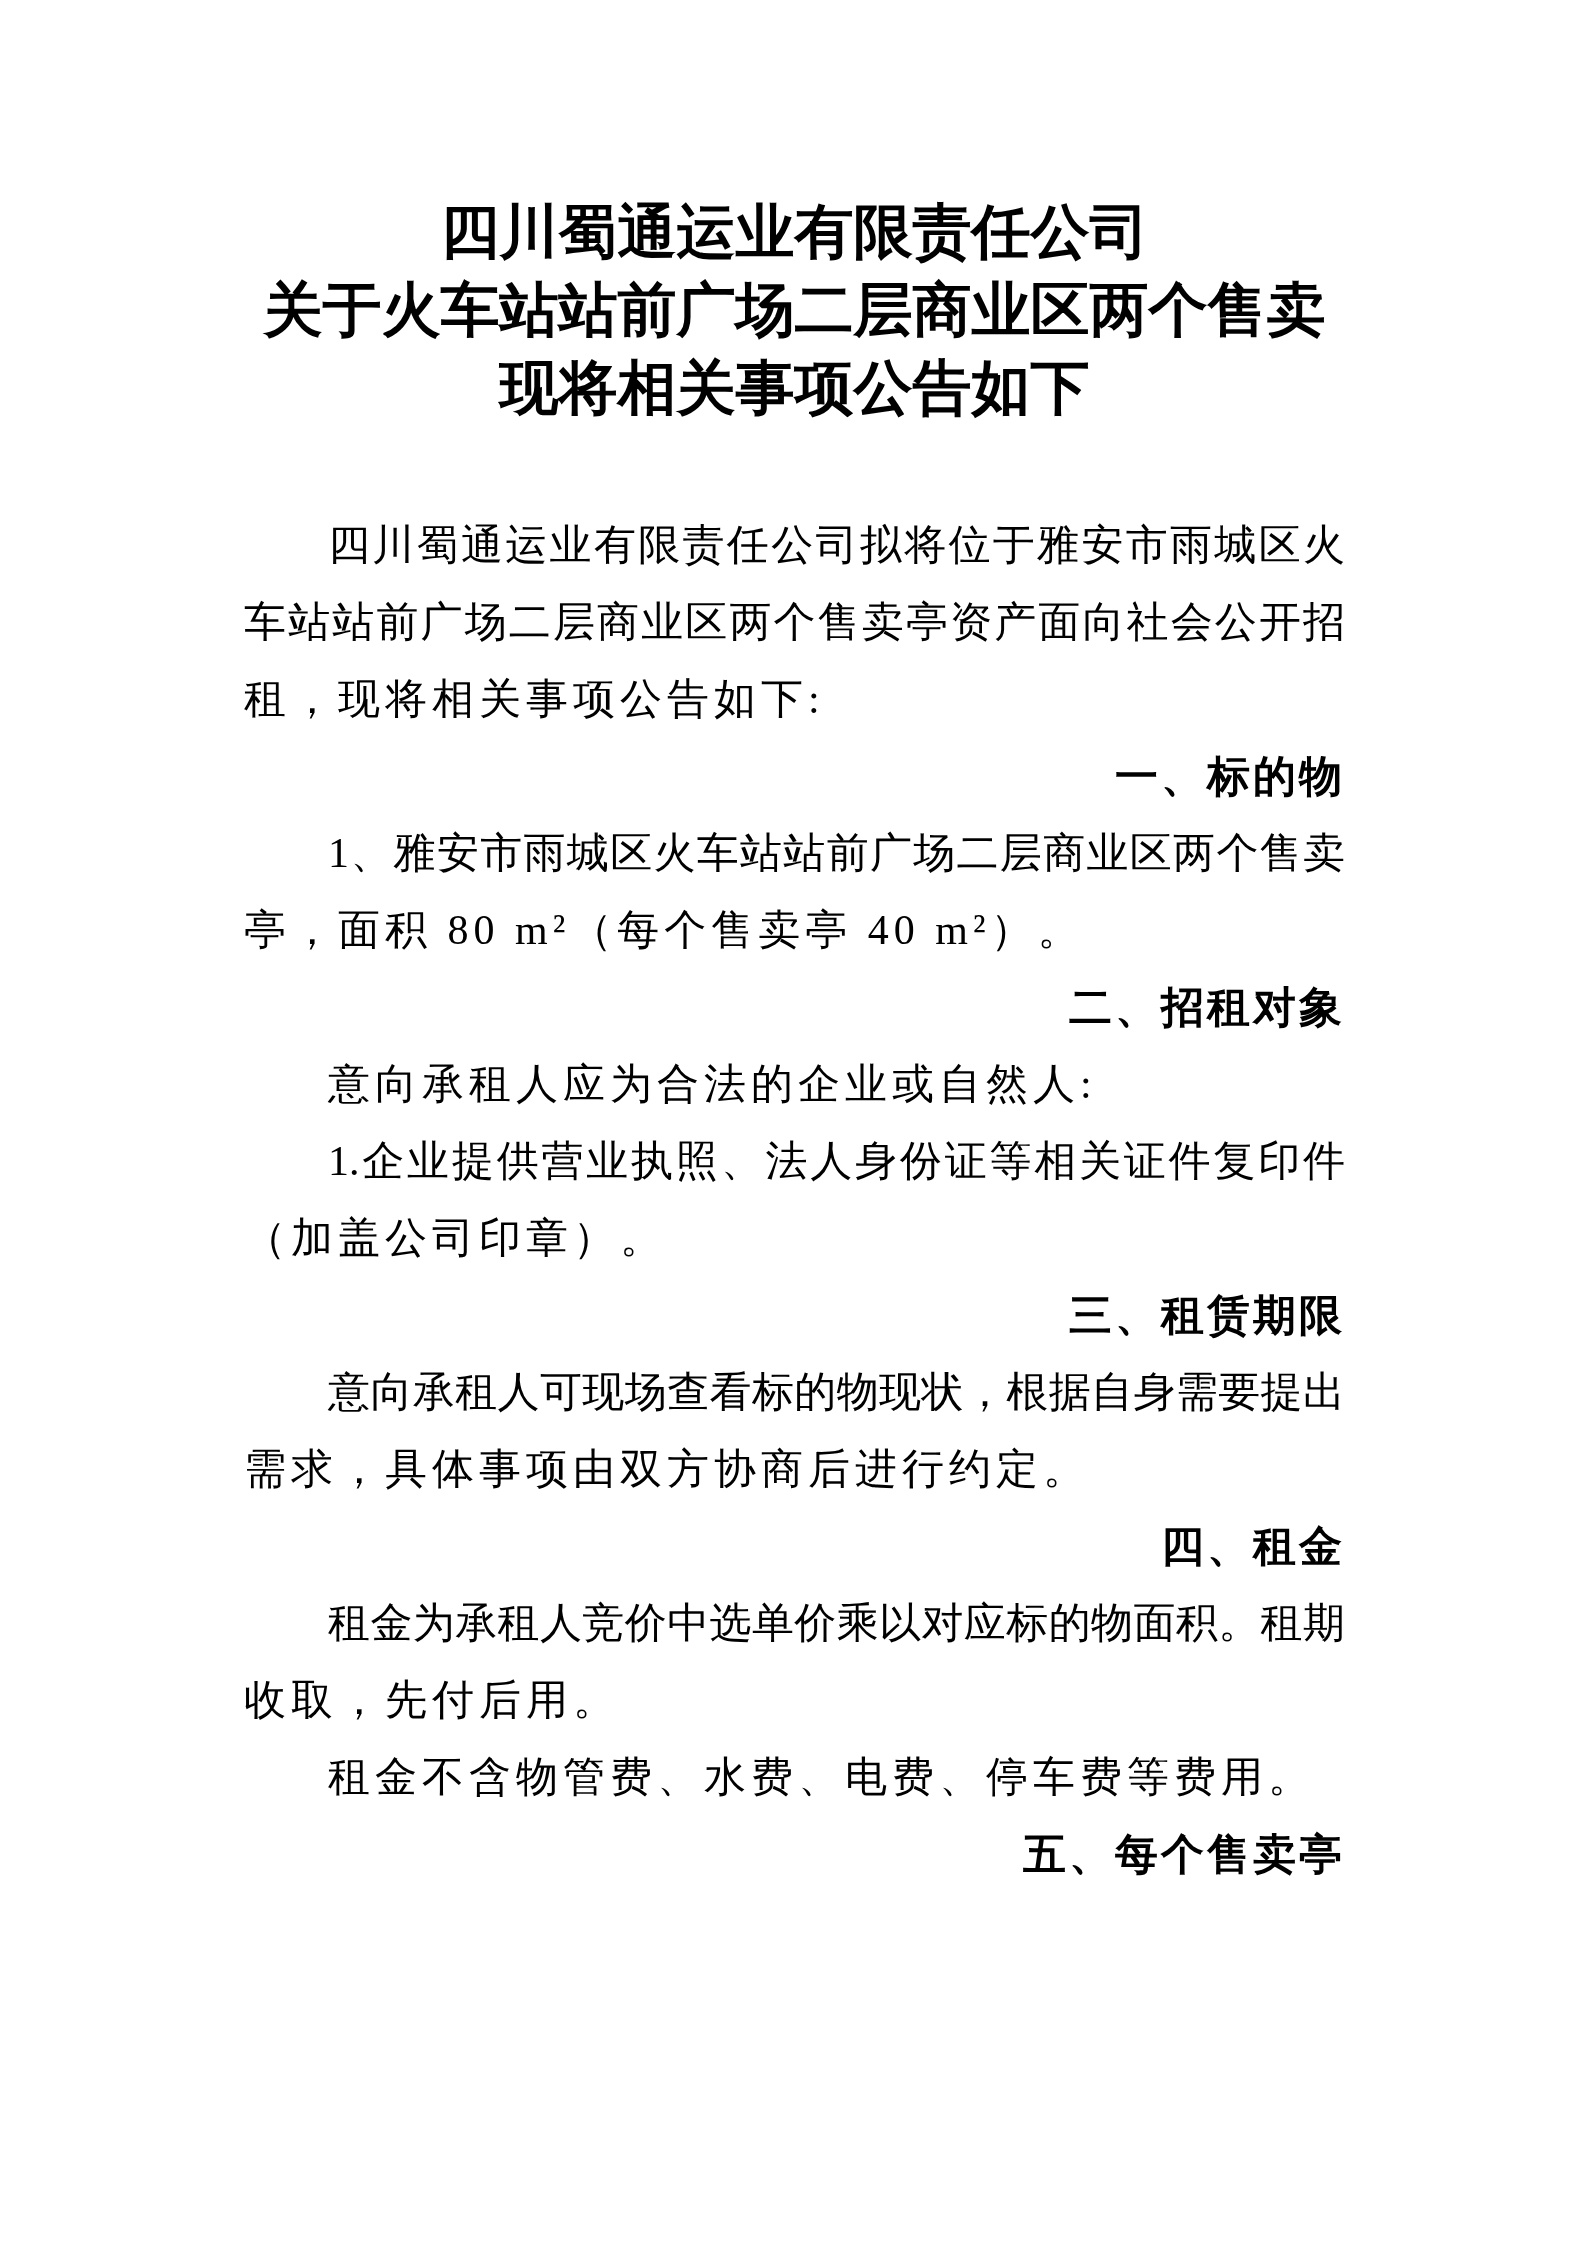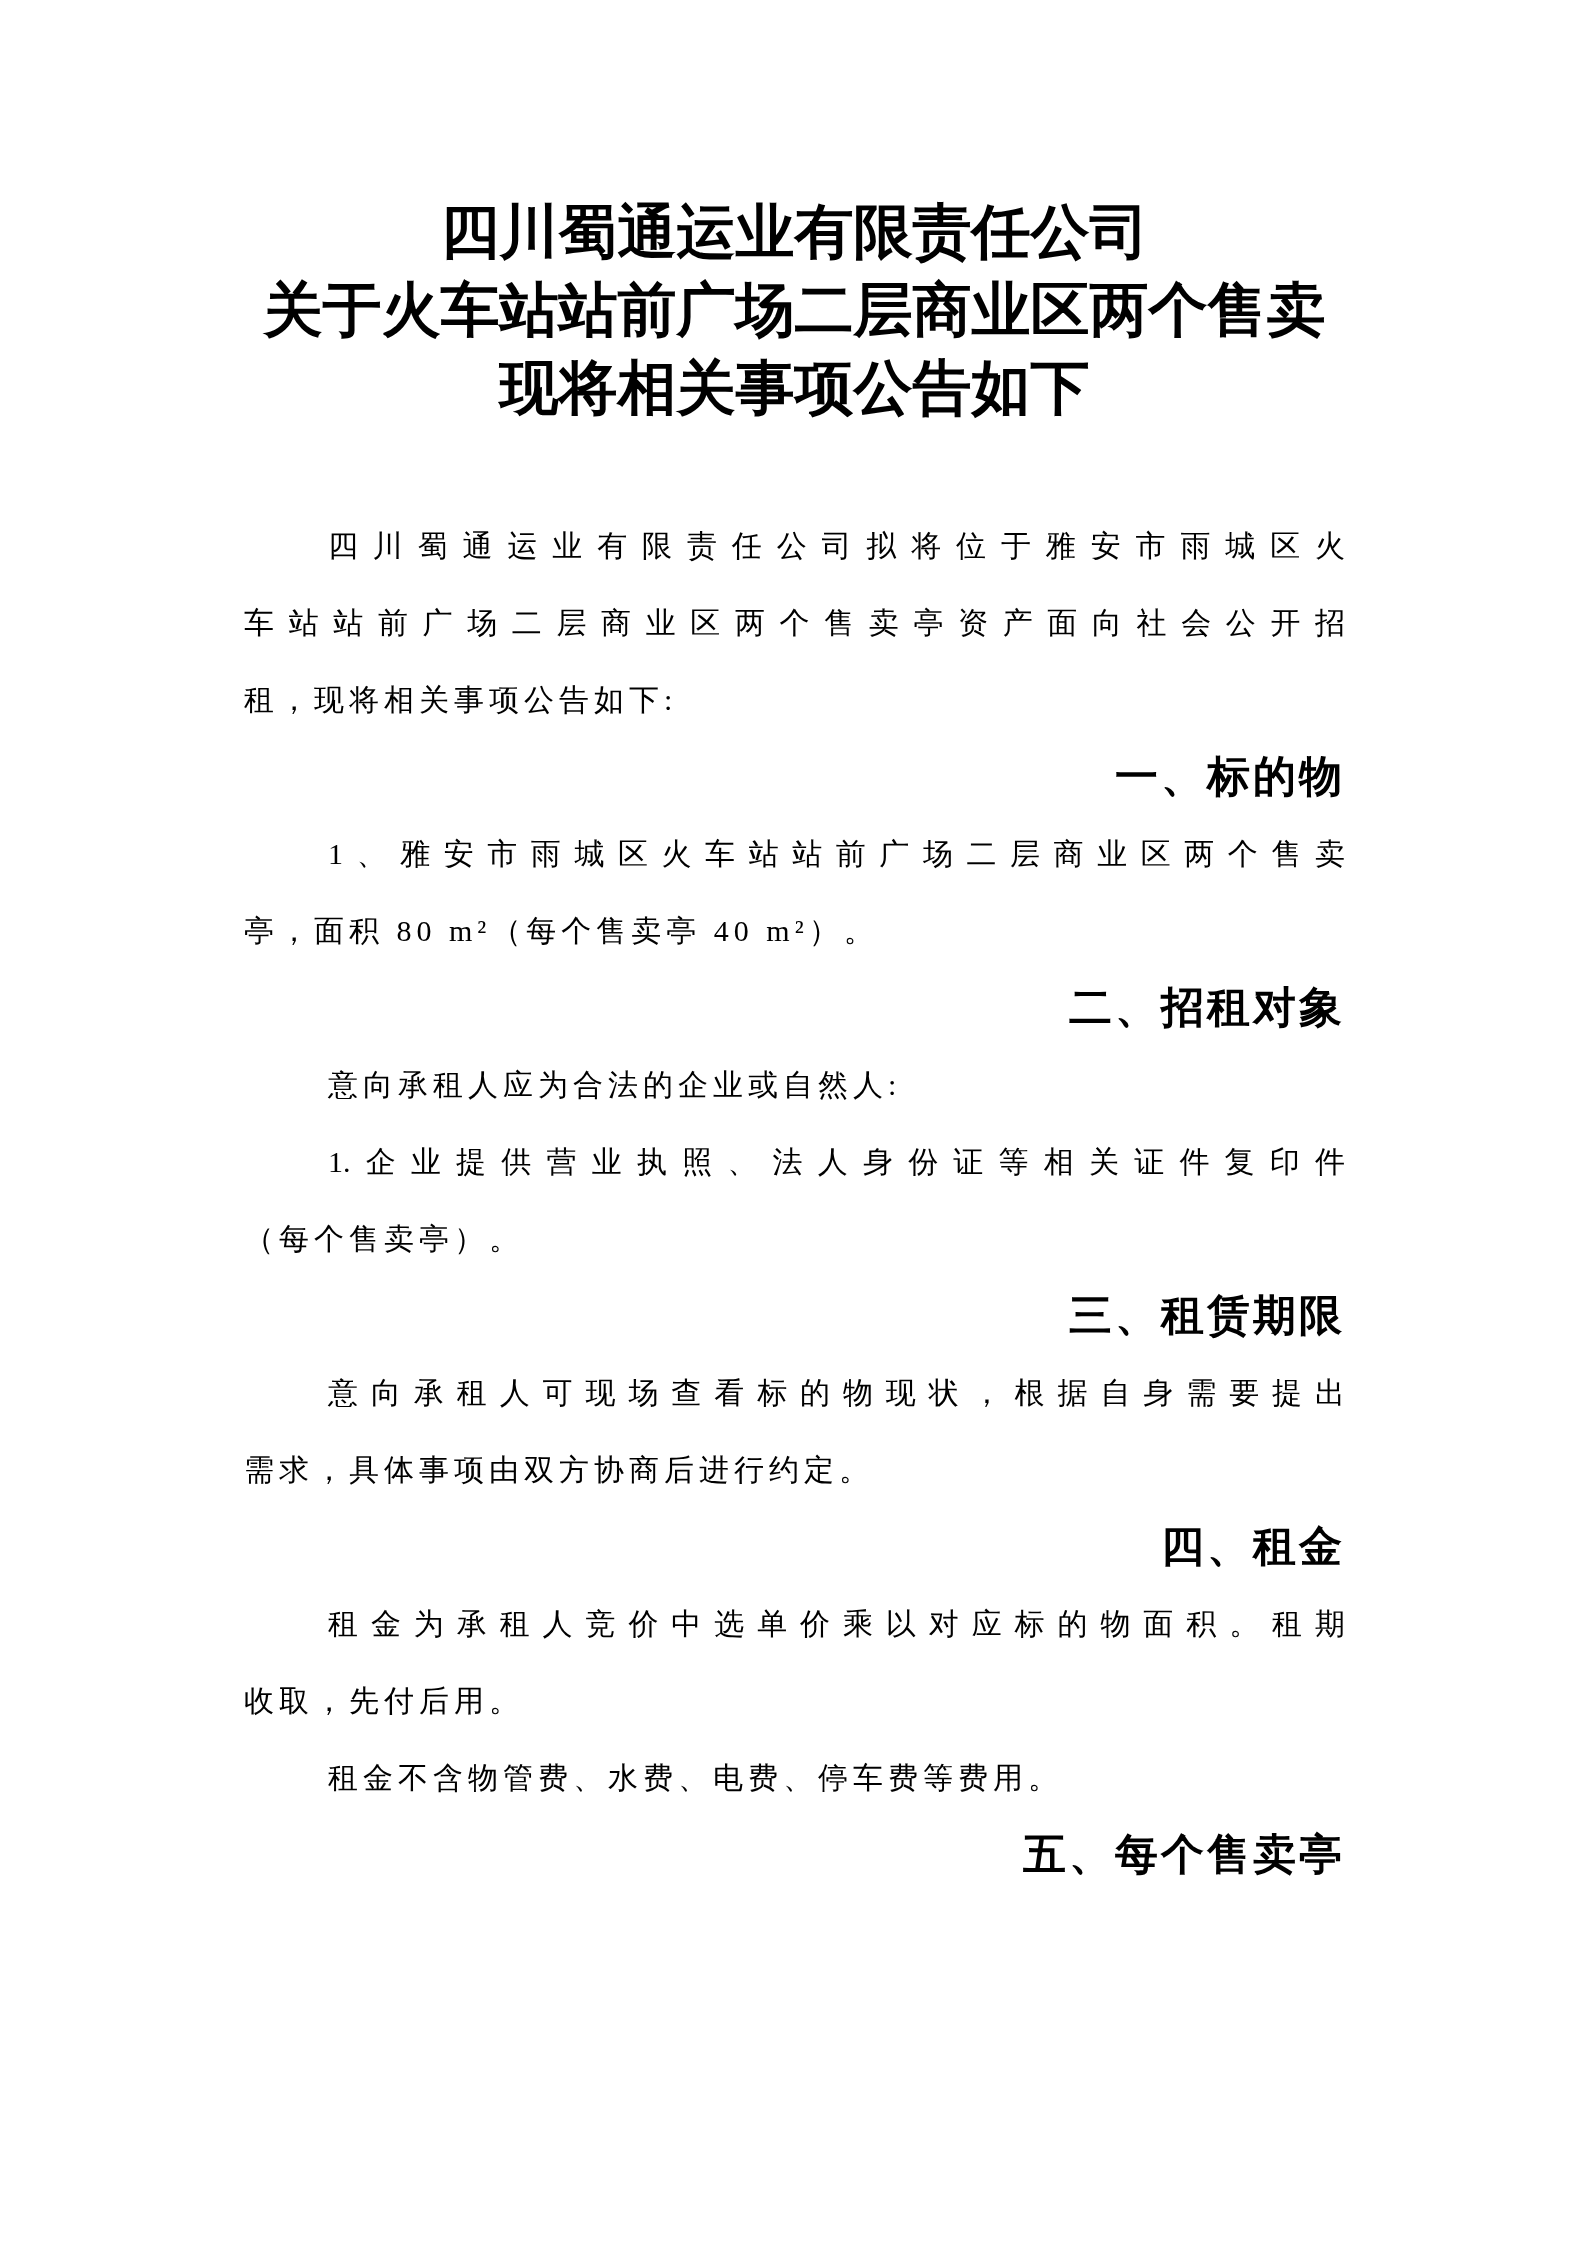--- a/index.html
+++ b/index.html
@@ -31,21 +31,21 @@
     font-size: 59px;
     line-height: 78px;
     letter-spacing: 0px;
     white-space: nowrap;
   }
   .body-block {
     margin-top: 80px;
   }
   .doc-line {
     font-family: "Liberation Serif", "DejaVu Serif", serif;
-    font-size: 30px;
+    font-size: 42px;
     line-height: 77px;
     height: 77px;
     text-align: left;
     letter-spacing: 5px;
     white-space: nowrap;
   }
   .doc-line.justified {
     letter-spacing: 0;
     white-space: normal;
     text-align: justify;
@@ -78,21 +78,21 @@
     <div class="body-block">
         <div class="doc-line indent justified">四川蜀通运业有限责任公司拟将位于雅安市雨城区火</div>
         <div class="doc-line justified">车站站前广场二层商业区两个售卖亭资产面向社会公开招</div>
         <div class="doc-line">租，现将相关事项公告如下:</div>
         <div class="doc-line heading indent">一、标的物</div>
         <div class="doc-line indent justified">1、雅安市雨城区火车站站前广场二层商业区两个售卖</div>
         <div class="doc-line">亭，面积 80 m²（每个售卖亭 40 m²）。</div>
         <div class="doc-line heading indent">二、招租对象</div>
         <div class="doc-line indent">意向承租人应为合法的企业或自然人:</div>
         <div class="doc-line indent justified">1.企业提供营业执照、法人身份证等相关证件复印件</div>
-        <div class="doc-line">（每个售卖亭）。</div>
+        <div class="doc-line">（加盖公司印章）。</div>
         <div class="doc-line heading indent">三、租赁期限</div>
         <div class="doc-line indent justified">意向承租人可现场查看标的物现状，根据自身需要提出</div>
         <div class="doc-line">需求，具体事项由双方协商后进行约定。</div>
         <div class="doc-line heading indent">四、租金</div>
         <div class="doc-line indent justified">租金为承租人竞价中选单价乘以对应标的物面积。租期</div>
         <div class="doc-line">收取，先付后用。</div>
         <div class="doc-line indent">租金不含物管费、水费、电费、停车费等费用。</div>
         <div class="doc-line heading indent">五、每个售卖亭</div>
       </div>
 

